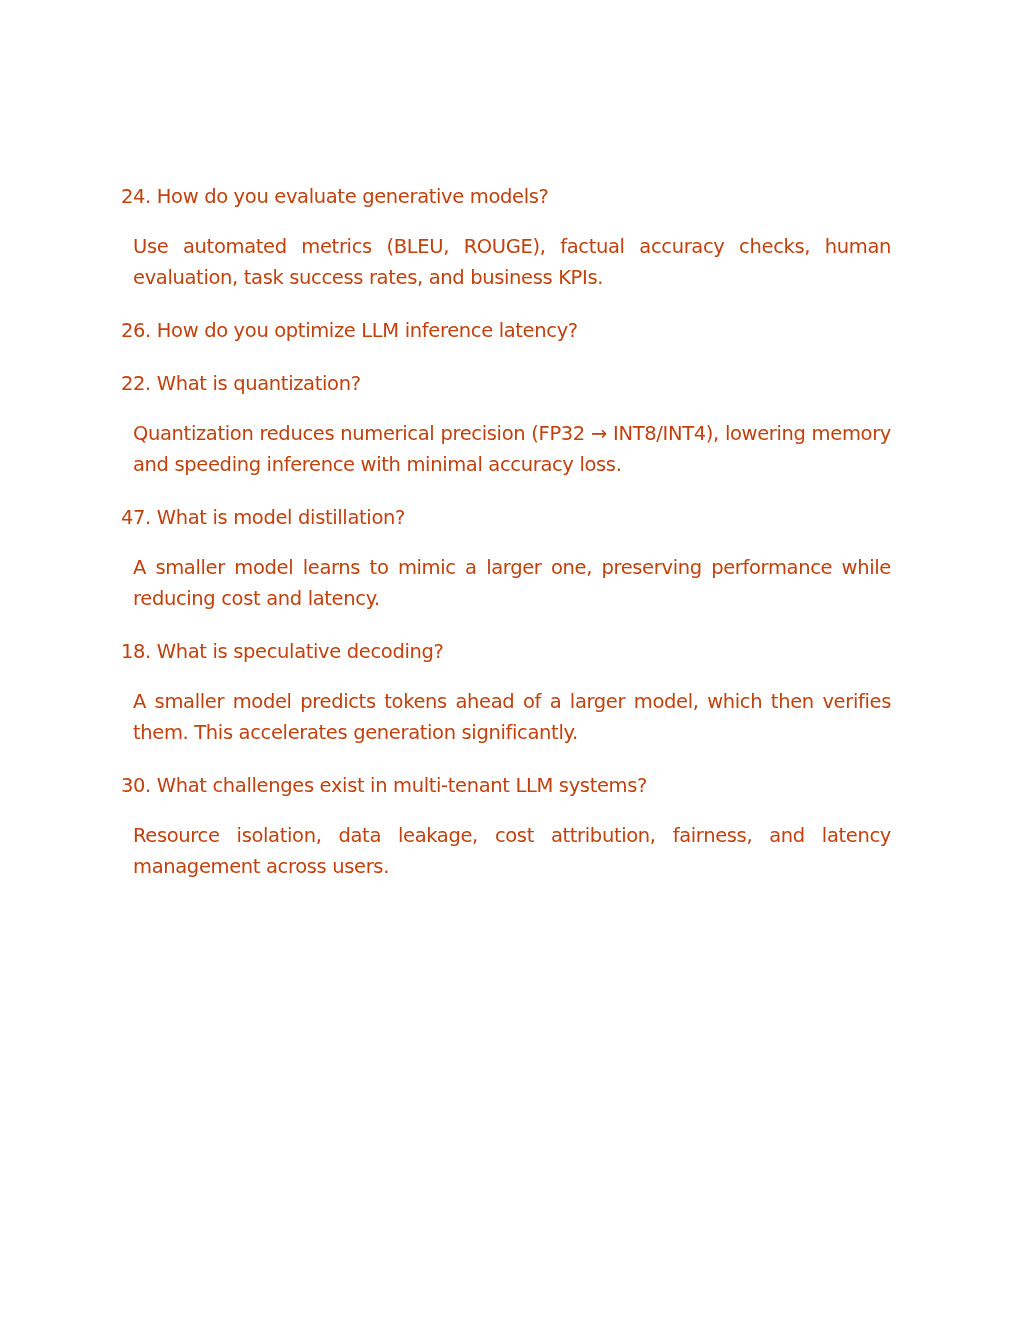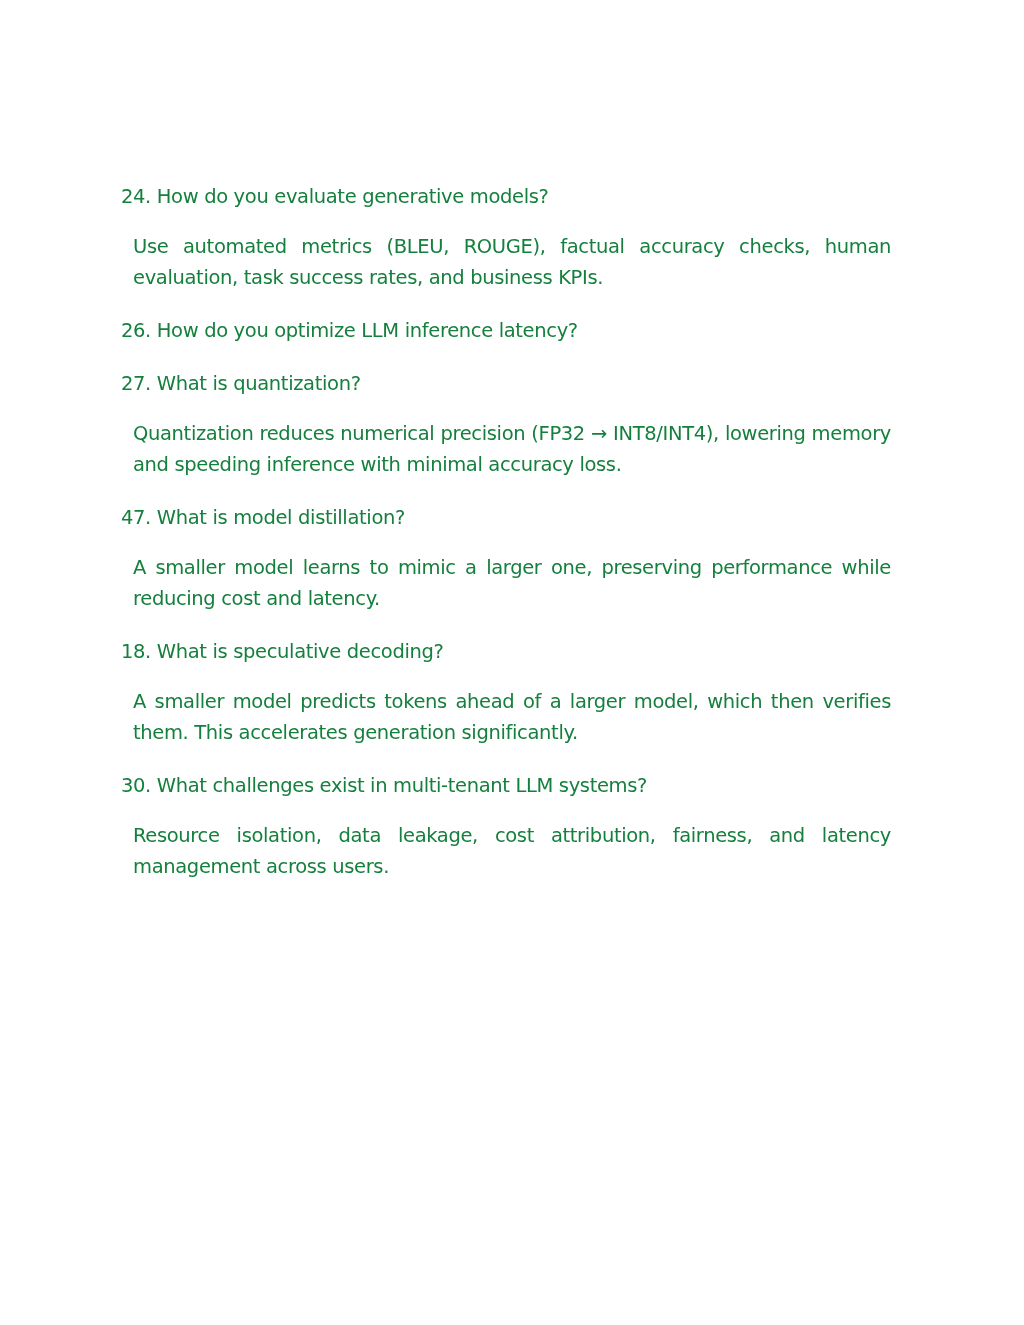--- a/index.html
+++ b/index.html
@@ -1,38 +1,38 @@
 <!DOCTYPE html>
 <html><head>
   <meta charset="utf-8">
   <style>
     html, body { margin: 0; padding: 0; background: #ffffff; }
     body { width: 1024px; height: 1325px; position: relative; overflow: hidden; }
     .page {
       position: absolute; left: 121px; top: 181px; width: 782px;
-      font-family: "DejaVu Sans", sans-serif; color: #15803d;
+      font-family: "DejaVu Sans", sans-serif; color: #c2410c;
       font-size: 19.5px; letter-spacing: -0.35px;
     }
     .qa { margin: 0 0 22px 0; }
     .q { margin: 0 0 19px 0; line-height: 31px; }
     .a { margin: 12px; line-height: 31px; text-align: justify; }
   </style>
 </head>
 <body>
 
 <div class="page">
   <div class="qa">
     <p class="q">24. How do you evaluate generative models?</p>
     <p class="a">Use automated metrics (BLEU, ROUGE), factual accuracy checks, human evaluation, task success rates, and business KPIs.</p>
   </div>
   <div class="qa">
     <p class="q">26. How do you optimize LLM inference latency?</p>
   </div>
   <div class="qa">
-    <p class="q">27. What is quantization?</p>
+    <p class="q">22. What is quantization?</p>
     <p class="a">Quantization reduces numerical precision (FP32 → INT8/INT4), lowering memory and speeding inference with minimal accuracy loss.</p>
   </div>
   <div class="qa">
     <p class="q">47. What is model distillation?</p>
     <p class="a">A smaller model learns to mimic a larger one, preserving performance while reducing cost and latency.</p>
   </div>
   <div class="qa">
     <p class="q">18. What is speculative decoding?</p>
     <p class="a">A smaller model predicts tokens ahead of a larger model, which then verifies them. This accelerates generation significantly.</p>
   </div>

